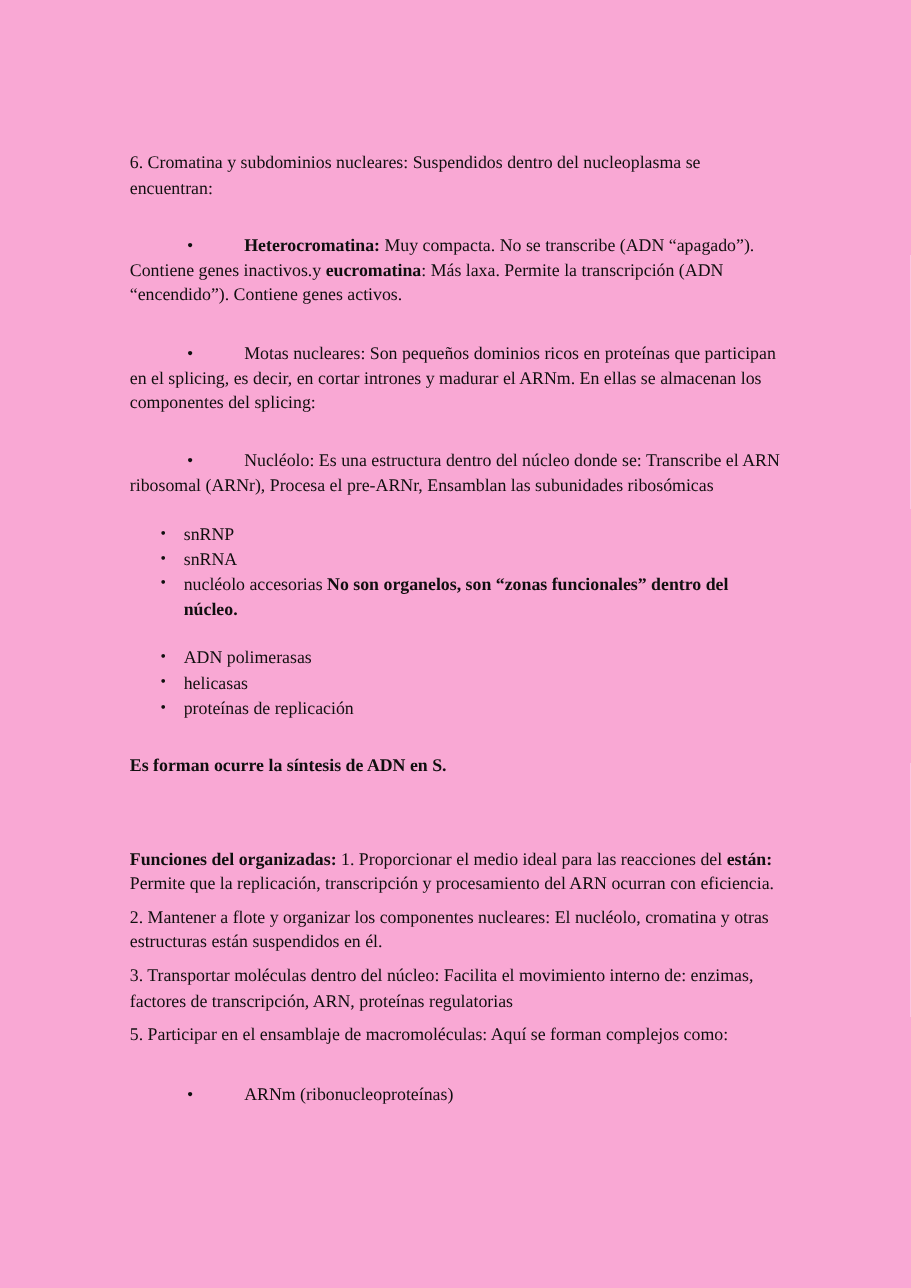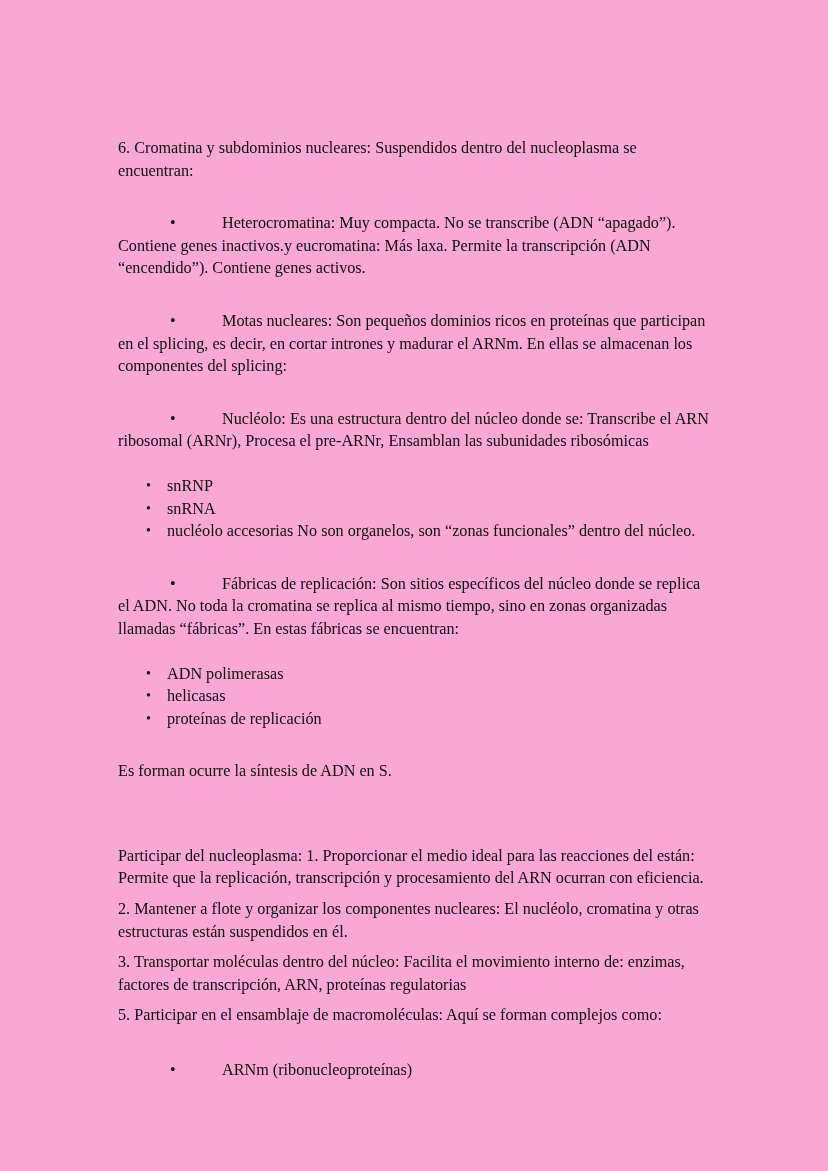--- a/index.html
+++ b/index.html
@@ -36,21 +36,21 @@
     font-size: 16.2px;
     line-height: 22.6px;
     margin: 0;
     text-align: left;
     hyphens: none;
   }
   .para.gap-md  { margin-top: 8px; }
   .para.gap-lg  { margin-top: 30px; }
   .para.gap-xxl { margin-top: 62px; }
 
-  b, .b { font-weight: 400; }
+  b, .b { font-weight: 700; }
 
   
   .tabbullet {
     font-size: 16.2px;
     line-height: 22.6px;
     margin: 0;
     position: relative;
     text-indent: 0;
   }
   .tabbullet .lead {
@@ -98,31 +98,30 @@
     <p class="tabbullet gap-lg"><span class="lead">•</span><span>Motas nucleares: Son pequeños dominios ricos en proteínas que participan en el splicing, es decir, en cortar intrones y madurar el ARNm. En ellas se almacenan los componentes del splicing:</span></p>
 
     <p class="tabbullet gap-lg"><span class="lead">•</span><span>Nucléolo: Es una estructura dentro del núcleo donde se: Transcribe el ARN ribosomal (ARNr), Procesa el pre-ARNr, Ensamblan las subunidades ribosómicas</span></p>
 
     <ul class="disc gap-md">
       <li><span class="dot">•</span><span>snRNP</span></li>
       <li><span class="dot">•</span><span>snRNA</span></li>
       <li><span class="dot">•</span><span>nucléolo accesorias </span><b>No son organelos, son “zonas funcionales” dentro del núcleo.</b></li>
     </ul>
 
-    <p class="tabbullet gap-lg"><span class="lead">•</span><span>Fábricas de replicación: Son sitios específicos del núcleo donde se replica el ADN. No toda la cromatina se replica al mismo tiempo, sino en zonas organizadas llamadas “fábricas”. En estas fábricas se encuentran:</span></p>
 
     <ul class="disc gap-md">
       <li><span class="dot">•</span><span>ADN polimerasas</span></li>
       <li><span class="dot">•</span><span>helicasas</span></li>
       <li><span class="dot">•</span><span>proteínas de replicación</span></li>
     </ul>
 
     <p class="para gap-lg"><b>Es forman ocurre la síntesis de ADN en S.</b></p>
 
-    <p class="para gap-xxl"><b>Participar del nucleoplasma:</b><span> 1. Proporcionar el medio ideal para las reacciones del </span><b>están:</b><span> Permite que la replicación, transcripción y procesamiento del ARN ocurran con eficiencia.</span></p>
+    <p class="para gap-xxl"><b>Funciones del organizadas:</b><span> 1. Proporcionar el medio ideal para las reacciones del </span><b>están:</b><span> Permite que la replicación, transcripción y procesamiento del ARN ocurran con eficiencia.</span></p>
 
     <p class="para gap-md">2. Mantener a flote y organizar los componentes nucleares: El nucléolo, cromatina y otras estructuras están suspendidos en él.</p>
 
     <p class="para gap-md">3. Transportar moléculas dentro del núcleo: Facilita el movimiento interno de: enzimas, factores de transcripción, ARN, proteínas regulatorias</p>
 
     <p class="para gap-md">5. Participar en el ensamblaje de macromoléculas: Aquí se forman complejos como:</p>
 
     <p class="tabbullet spaced"><span class="lead">•</span><span>ARNm (ribonucleoproteínas)</span></p>
 
   </div>

